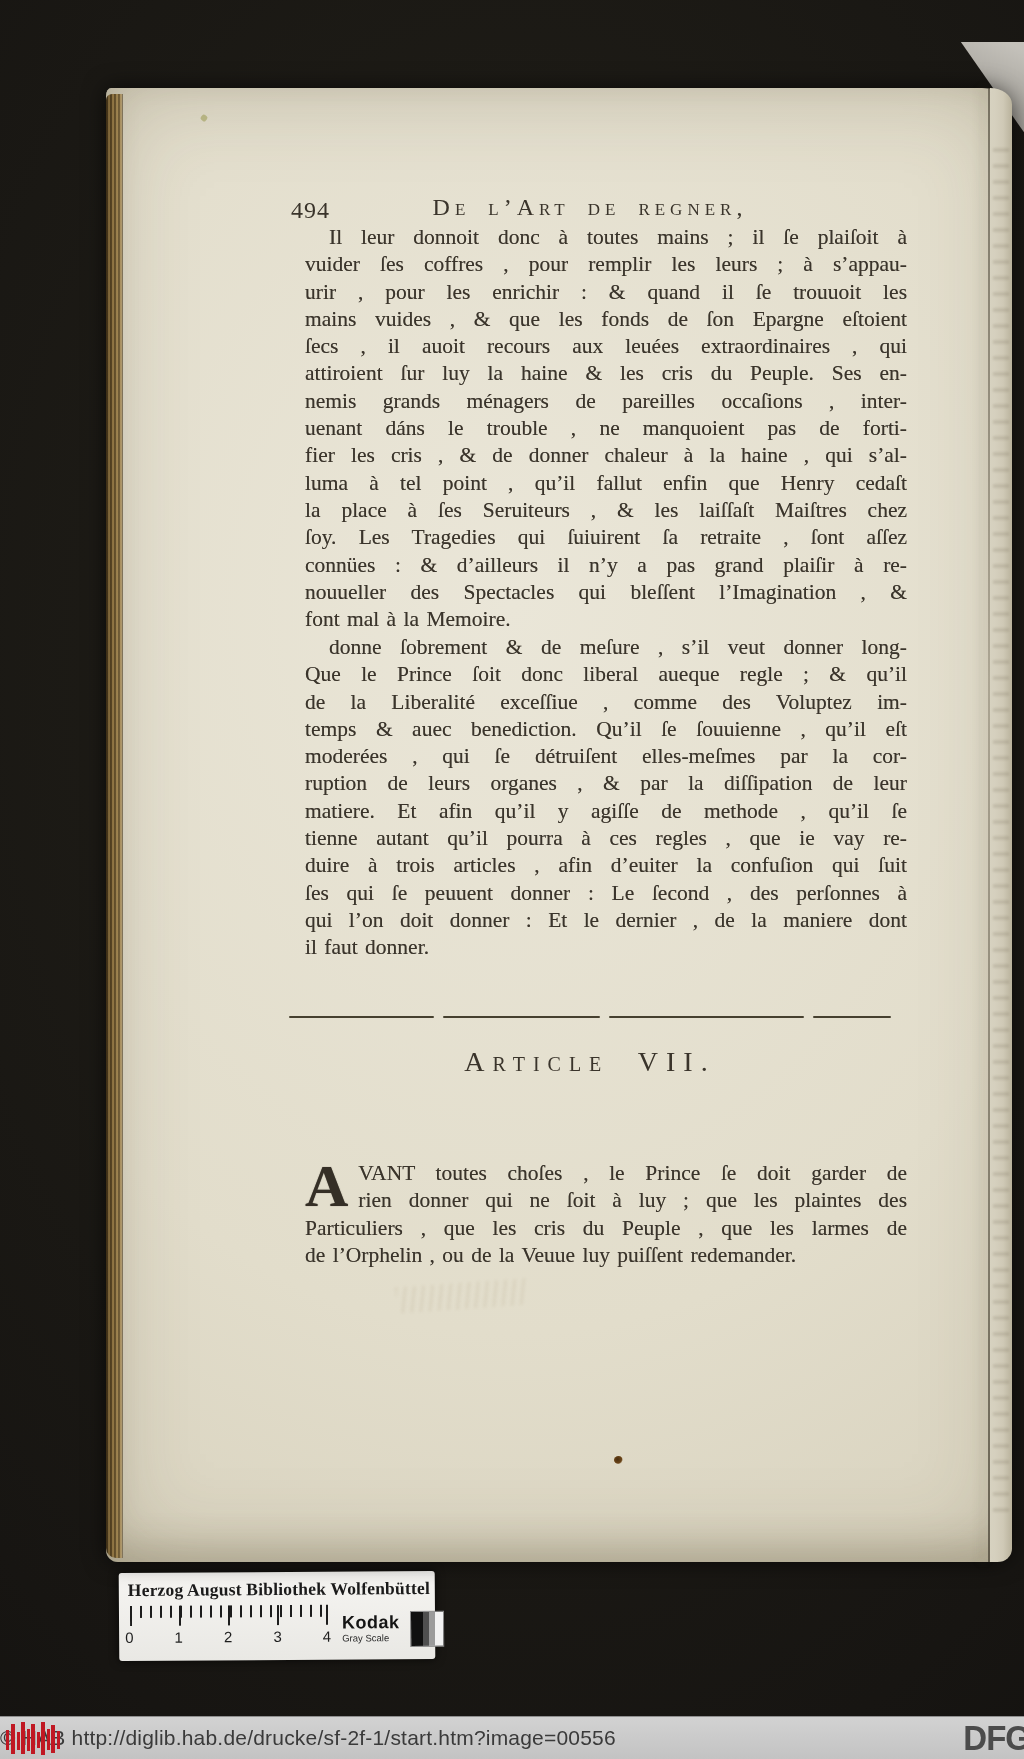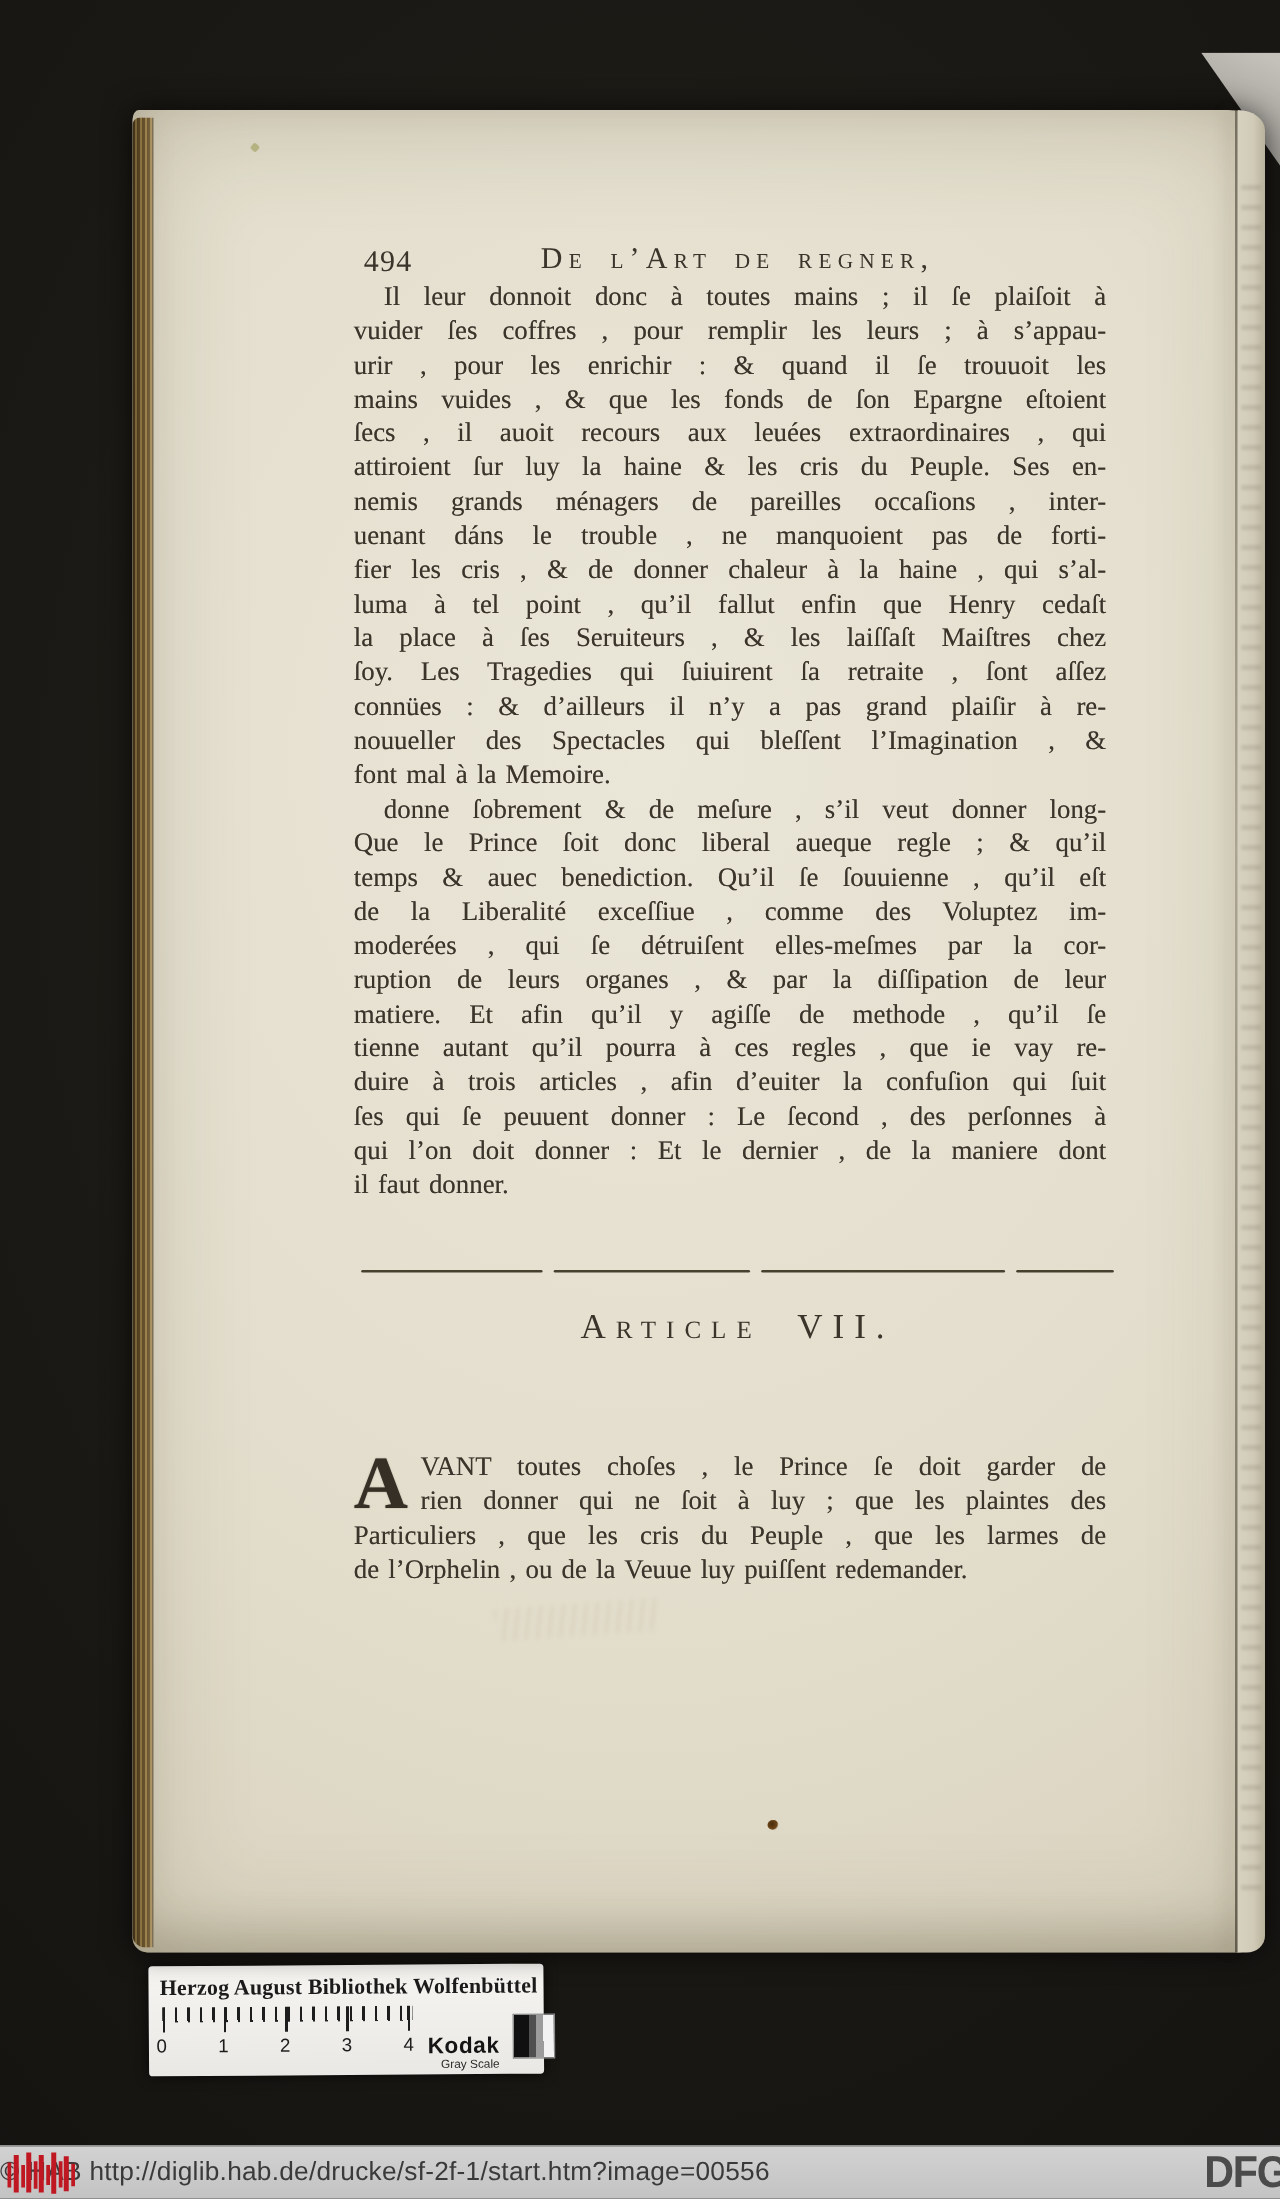--- a/index.html
+++ b/index.html
@@ -47,21 +47,21 @@
   .book{z-index:1;}
 
   
   .page-body{position:absolute;inset:0;color:#3a342b;}
   .running-head{position:absolute;top:106px;left:183px;width:602px;height:30px;}
   .page-num{position:absolute;left:2px;top:3px;font-size:24px;letter-spacing:1px;}
   .head-title{
     display:block;text-align:center;font-variant:small-caps;
     font-size:24px;letter-spacing:5px;word-spacing:7px;
   }
-  .para{position:absolute;left:177px;width:602px;font-size:21.5px;line-height:27.3px;word-spacing:2px;}
+  .para{position:absolute;left:199px;width:602px;font-size:21.5px;line-height:27.3px;word-spacing:2px;}
   .para .line{text-align:justify;text-align-last:justify;white-space:normal;
     text-shadow:0 0 .4px rgba(58,52,43,.55);}
   .para .line:last-child{text-align-last:left;}
   .p1{top:136px;}
   .p2{top:546px;}
   .p1 .line:first-child,.p2 .line:first-child{text-indent:24px;}
   .divider{position:absolute;top:928px;left:183px;width:602px;display:flex;gap:9px;align-items:center;}
   .divider span{height:2px;background:#46402f;border-radius:1px;}
   .divider .s1{width:146px;}.divider .s2{width:158px;}.divider .s3{width:196px;}.divider .s4{width:78px;}
   .article-head{
@@ -99,21 +99,21 @@
   .label-row{display:flex;align-items:flex-start;margin-top:5px;}
   .ruler{position:relative;width:208px;height:44px;flex:0 0 auto;}
   .ruler .ticks{
     position:absolute;top:0;left:2px;width:200px;height:20px;
     background:
       repeating-linear-gradient(90deg,#1d1d1d 0 2px, transparent 2px 10px) left top/200px 12px no-repeat,
       repeating-linear-gradient(90deg,#1d1d1d 0 2px, transparent 2px 49px) left top/200px 20px no-repeat;
   }
   .ruler .nums{position:absolute;top:23px;left:-3px;width:206px;display:flex;justify-content:space-between;
     font-family:"Liberation Sans","DejaVu Sans",sans-serif;font-size:15px;color:#1d1d1d;}
-  .kodak{margin-left:6px;margin-top:22px;text-align:right;flex:0 0 auto;
+  .kodak{margin-left:6px;margin-top:8px;text-align:left;flex:0 0 auto;
     font-family:"Liberation Sans","DejaVu Sans",sans-serif;}
   .kodak-name{font-weight:bold;font-size:18px;letter-spacing:.5px;color:#141414;}
   .kodak-sub{font-size:9.5px;color:#2a2a2a;margin-top:-1px;}
   .grayscale-patch{
     margin-left:10px;margin-top:7px;width:32px;height:34px;flex:0 0 auto;
     border:1px solid #8a8a8a;
     background:linear-gradient(90deg,#101010 0 38%, #4f4f4f 38% 56%, #9b9b9b 56% 74%, #f2f2f2 74% 100%);
   }
 
   
@@ -170,22 +170,22 @@
           <div class="line">la place à ſes Seruiteurs , &amp; les laiſſaſt Maiſtres chez</div>
           <div class="line">ſoy. Les Tragedies qui ſuiuirent ſa retraite , ſont aſſez</div>
           <div class="line">connües : &amp; d’ailleurs il n’y a pas grand plaiſir à re-</div>
           <div class="line">nouueller des Spectacles qui bleſſent l’Imagination , &amp;</div>
           <div class="line">font mal à la Memoire.</div>
         </div>
 
       <div class="para p2">
           <div class="line">donne ſobrement &amp; de meſure , s’il veut donner long-</div>
           <div class="line">Que le Prince ſoit donc liberal aueque regle ; &amp; qu’il</div>
+          <div class="line">de la Liberalité exceſſiue , comme des Voluptez im-</div>
           <div class="line">temps &amp; auec benediction. Qu’il ſe ſouuienne , qu’il eſt</div>
-          <div class="line">de la Liberalité exceſſiue , comme des Voluptez im-</div>
           <div class="line">moderées , qui ſe détruiſent elles-meſmes par la cor-</div>
           <div class="line">ruption de leurs organes , &amp; par la diſſipation de leur</div>
           <div class="line">matiere. Et afin qu’il y agiſſe de methode , qu’il ſe</div>
           <div class="line">tienne autant qu’il pourra à ces regles , que ie vay re-</div>
           <div class="line">duire à trois articles , afin d’euiter la confuſion qui ſuit</div>
           <div class="line">ſes qui ſe peuuent donner : Le ſecond , des perſonnes à</div>
           <div class="line">qui l’on doit donner : Et le dernier , de la maniere dont</div>
           <div class="line">il faut donner.</div>
         </div>
 

